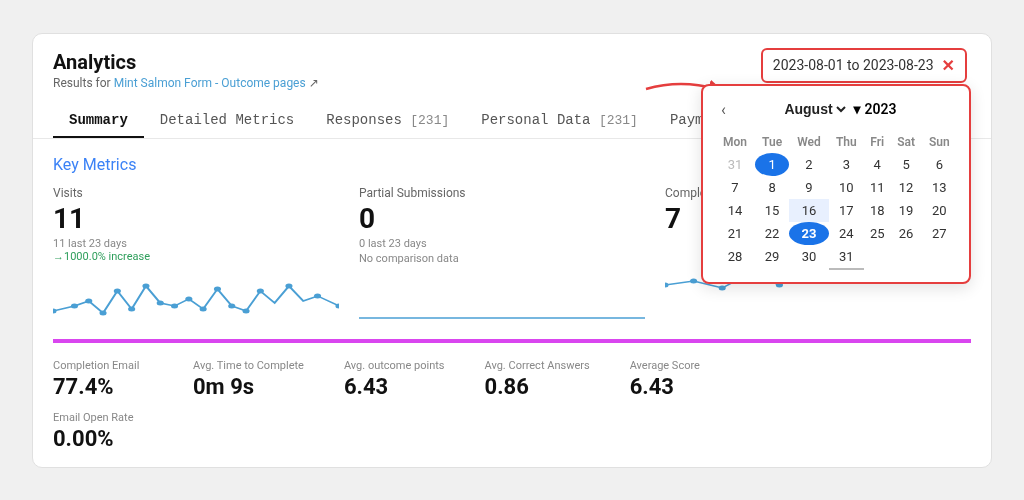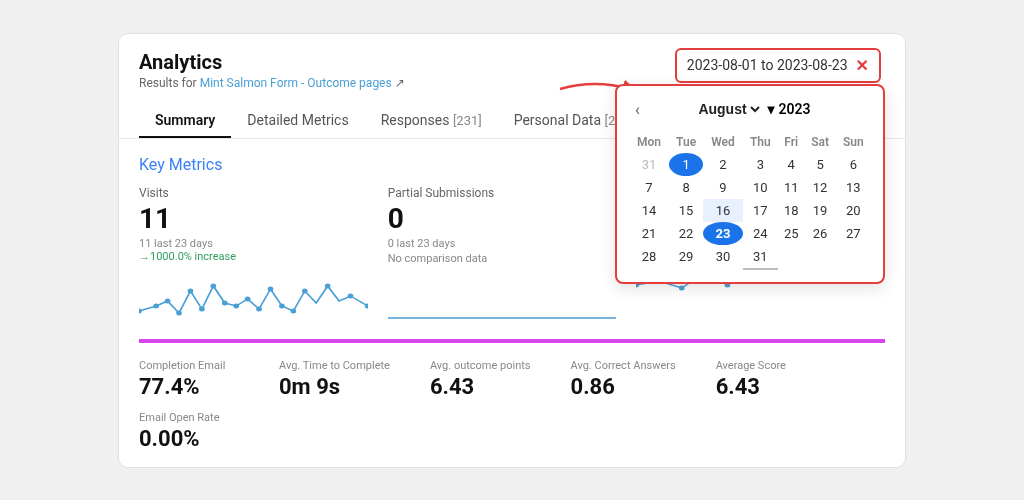--- a/index.html
+++ b/index.html
@@ -7,21 +7,21 @@
       font-family: -apple-system, BlinkMacSystemFont, 'Segoe UI', Roboto, sans-serif;
       background: #f0f0f0;
       display: flex;
       justify-content: center;
       align-items: center;
       width: 1024px;
       height: 500px;
       overflow: hidden;
     }
     .outer {
-      width: 788px;
+      width: 960px;
       background: #fff;
       border-radius: 10px;
       border: 1px solid #e0e0e0;
       padding: 0;
       position: relative;
       overflow: hidden;
     }
     .header {
       padding: 16px 20px 0 20px;
       border-bottom: 1px solid #e8e8e8;
@@ -45,20 +45,21 @@
       gap: 0;
       margin-top: 14px;
     }
     .tab {
       padding: 8px 16px;
       font-size: 14px;
       color: #555;
       cursor: pointer;
       border-bottom: 2px solid transparent;
       white-space: nowrap;
+      font-family: Liberation Mono, monospace;
     }
     .tab.active {
       color: #111;
       font-weight: 600;
       border-bottom: 2px solid #111;
     }
     .tab .badge {
       color: #888;
       font-size: 13px;
     }

